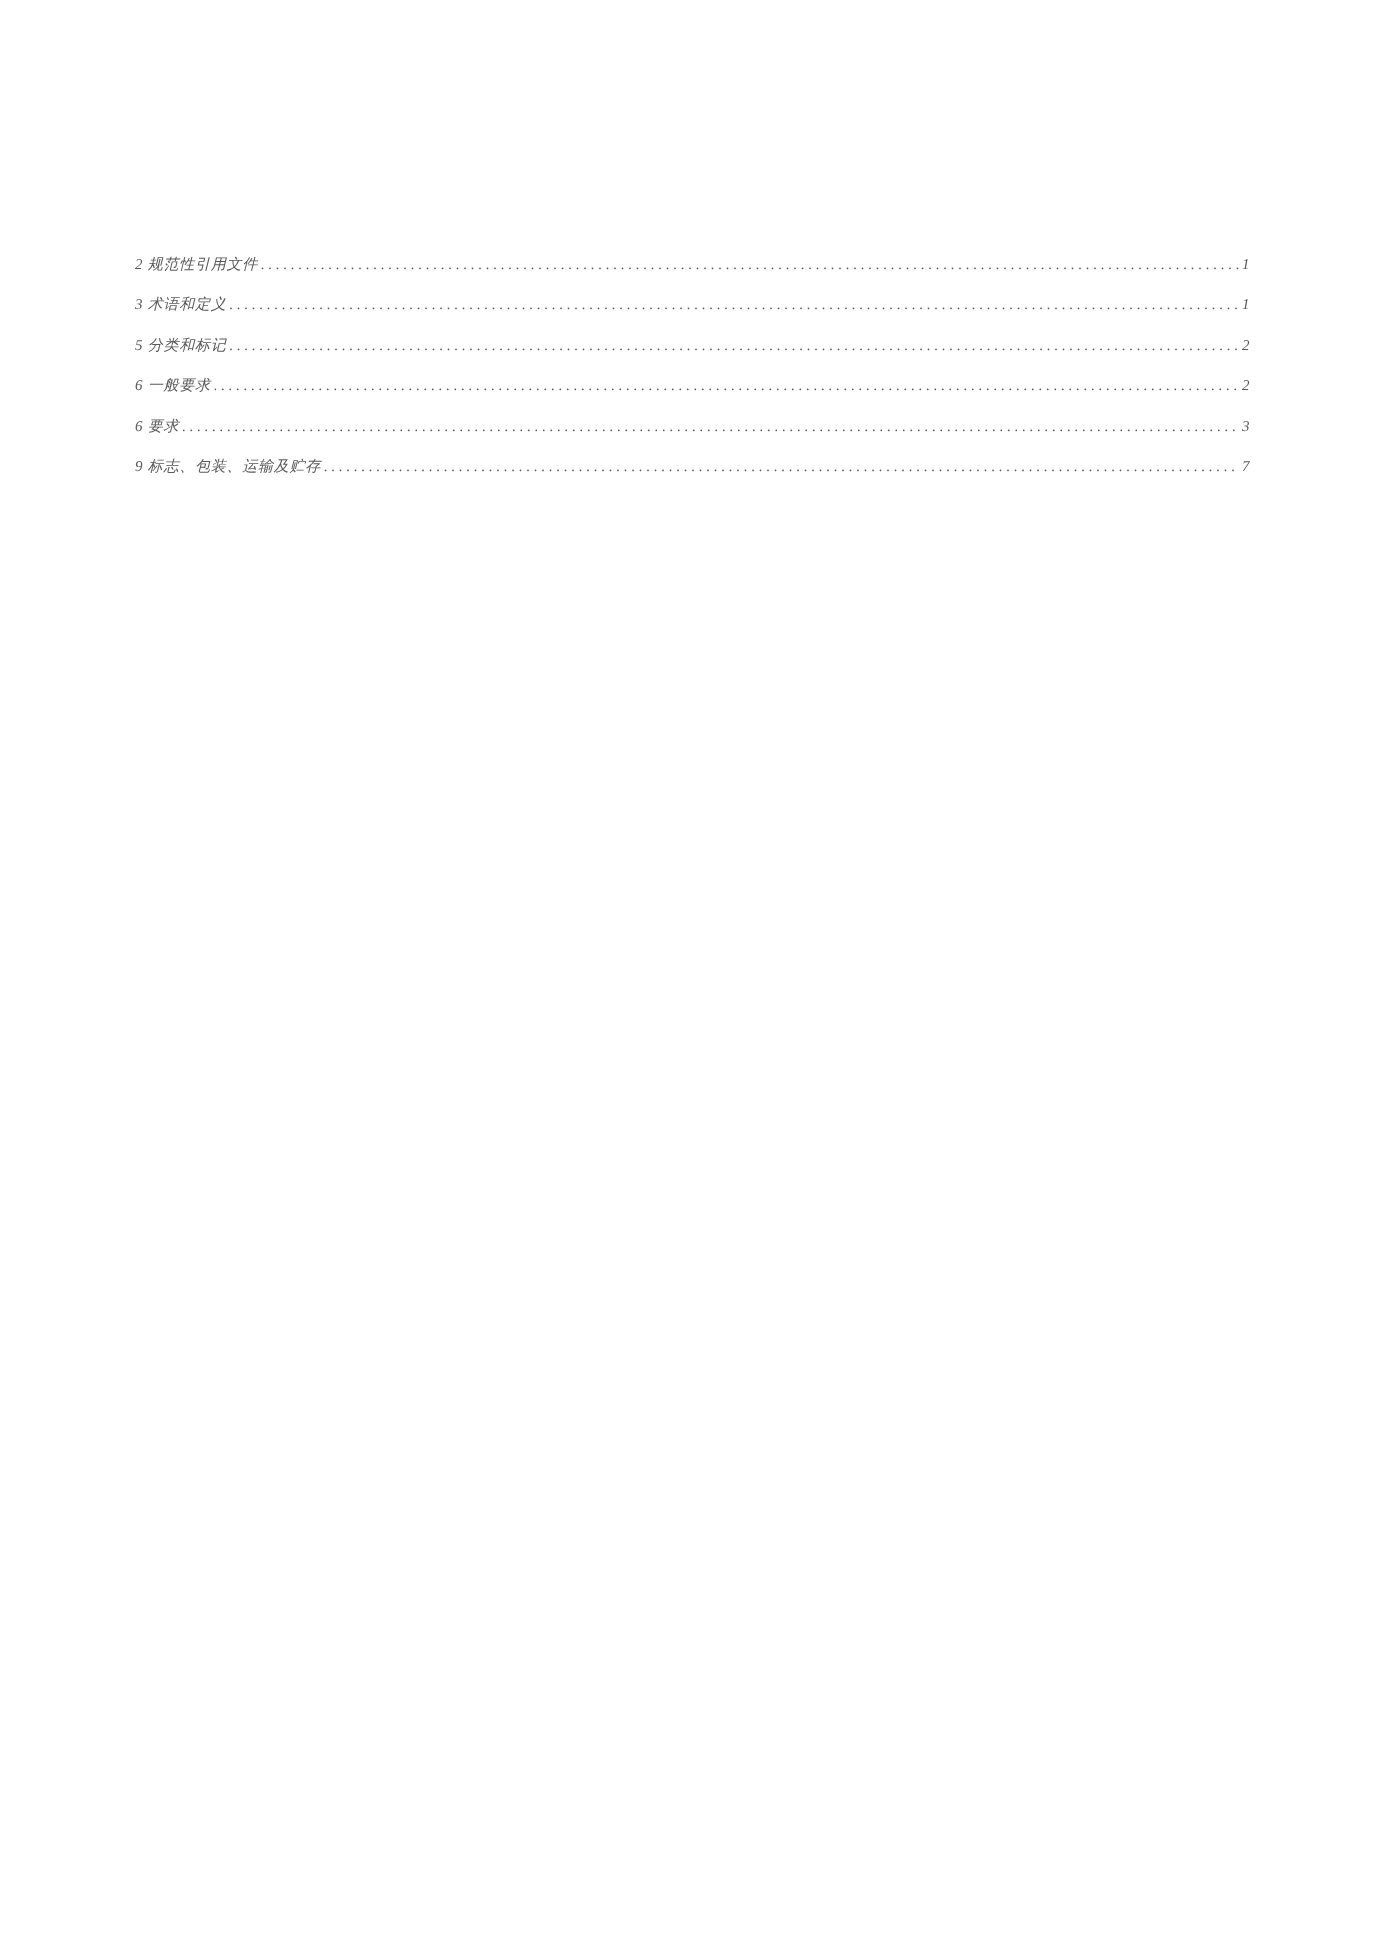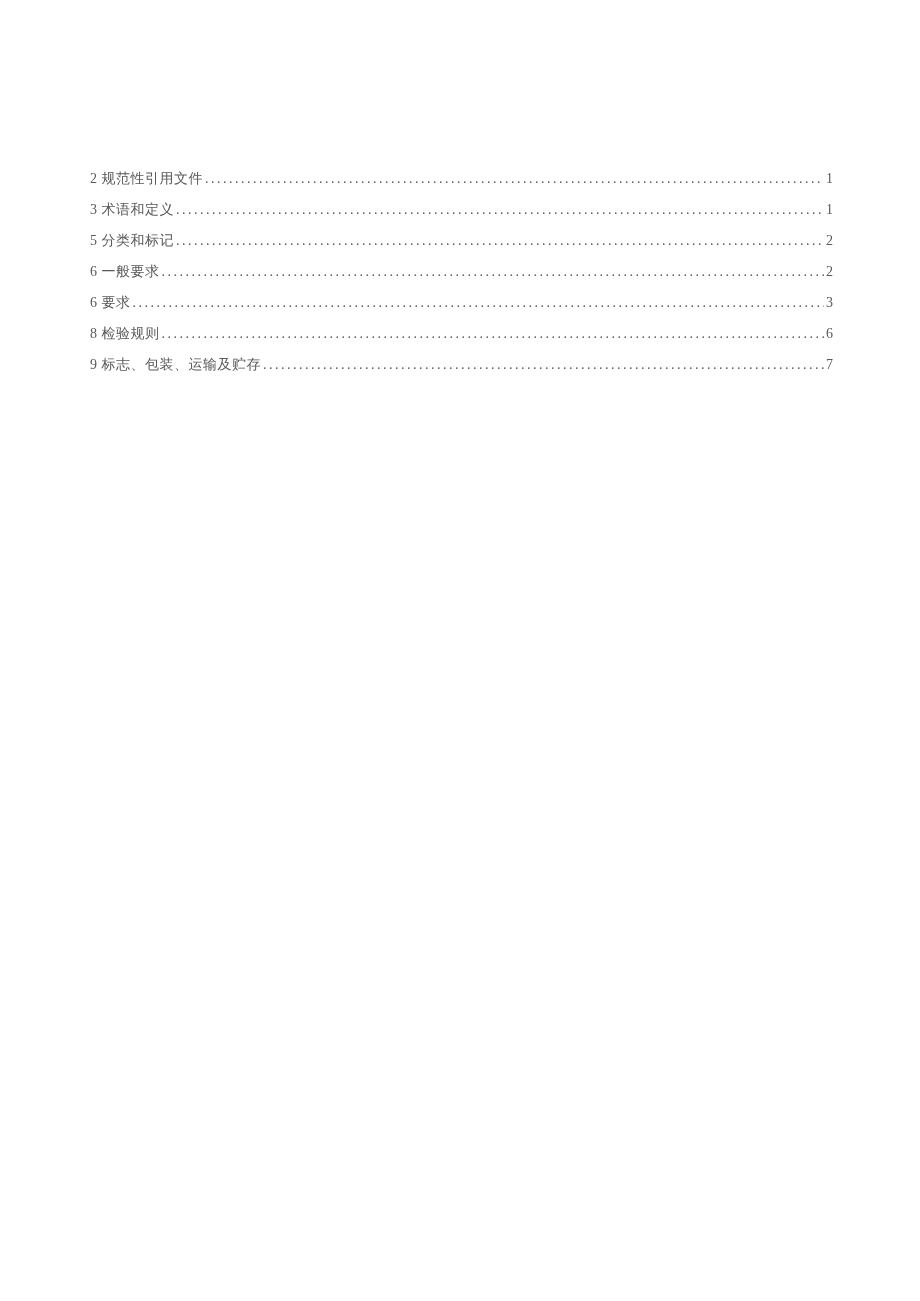--- a/index.html
+++ b/index.html
@@ -10,25 +10,26 @@
     width: 920px;
     height: 1301px;
     box-sizing: border-box;
   }
   .page {
     padding: 172px 87px 0 90px;
   }
   .toc-entry {
     display: flex;
     align-items: flex-start;
-    font-size: 14px;
+    font-size: 10px;
     color: #595959;
     line-height: 1;
     margin-bottom: 17px;
     white-space: nowrap;
+    font-style: italic;
   }
   .toc-label {
     flex: 0 0 auto;
     letter-spacing: 0.5px;
   }
   .toc-leader {
     flex: 1 1 auto;
     overflow: hidden;
     letter-spacing: 2.5px;
     color: #595959;
@@ -71,25 +72,20 @@
       <span class="toc-page">2</span>
     </div>
 
     <div class="toc-entry">
       <span class="toc-label">6 要求</span>
       <span class="toc-leader"></span>
       <span class="toc-page">3</span>
     </div>
 
 
-    <div class="toc-entry">
-      <span class="toc-label">8 检验规则</span>
-      <span class="toc-leader"></span>
-      <span class="toc-page">6</span>
-    </div>
 
     <div class="toc-entry">
       <span class="toc-label">9 标志、包装、运输及贮存</span>
       <span class="toc-leader"></span>
       <span class="toc-page">7</span>
     </div>
 
   </div>
 </div>
 

